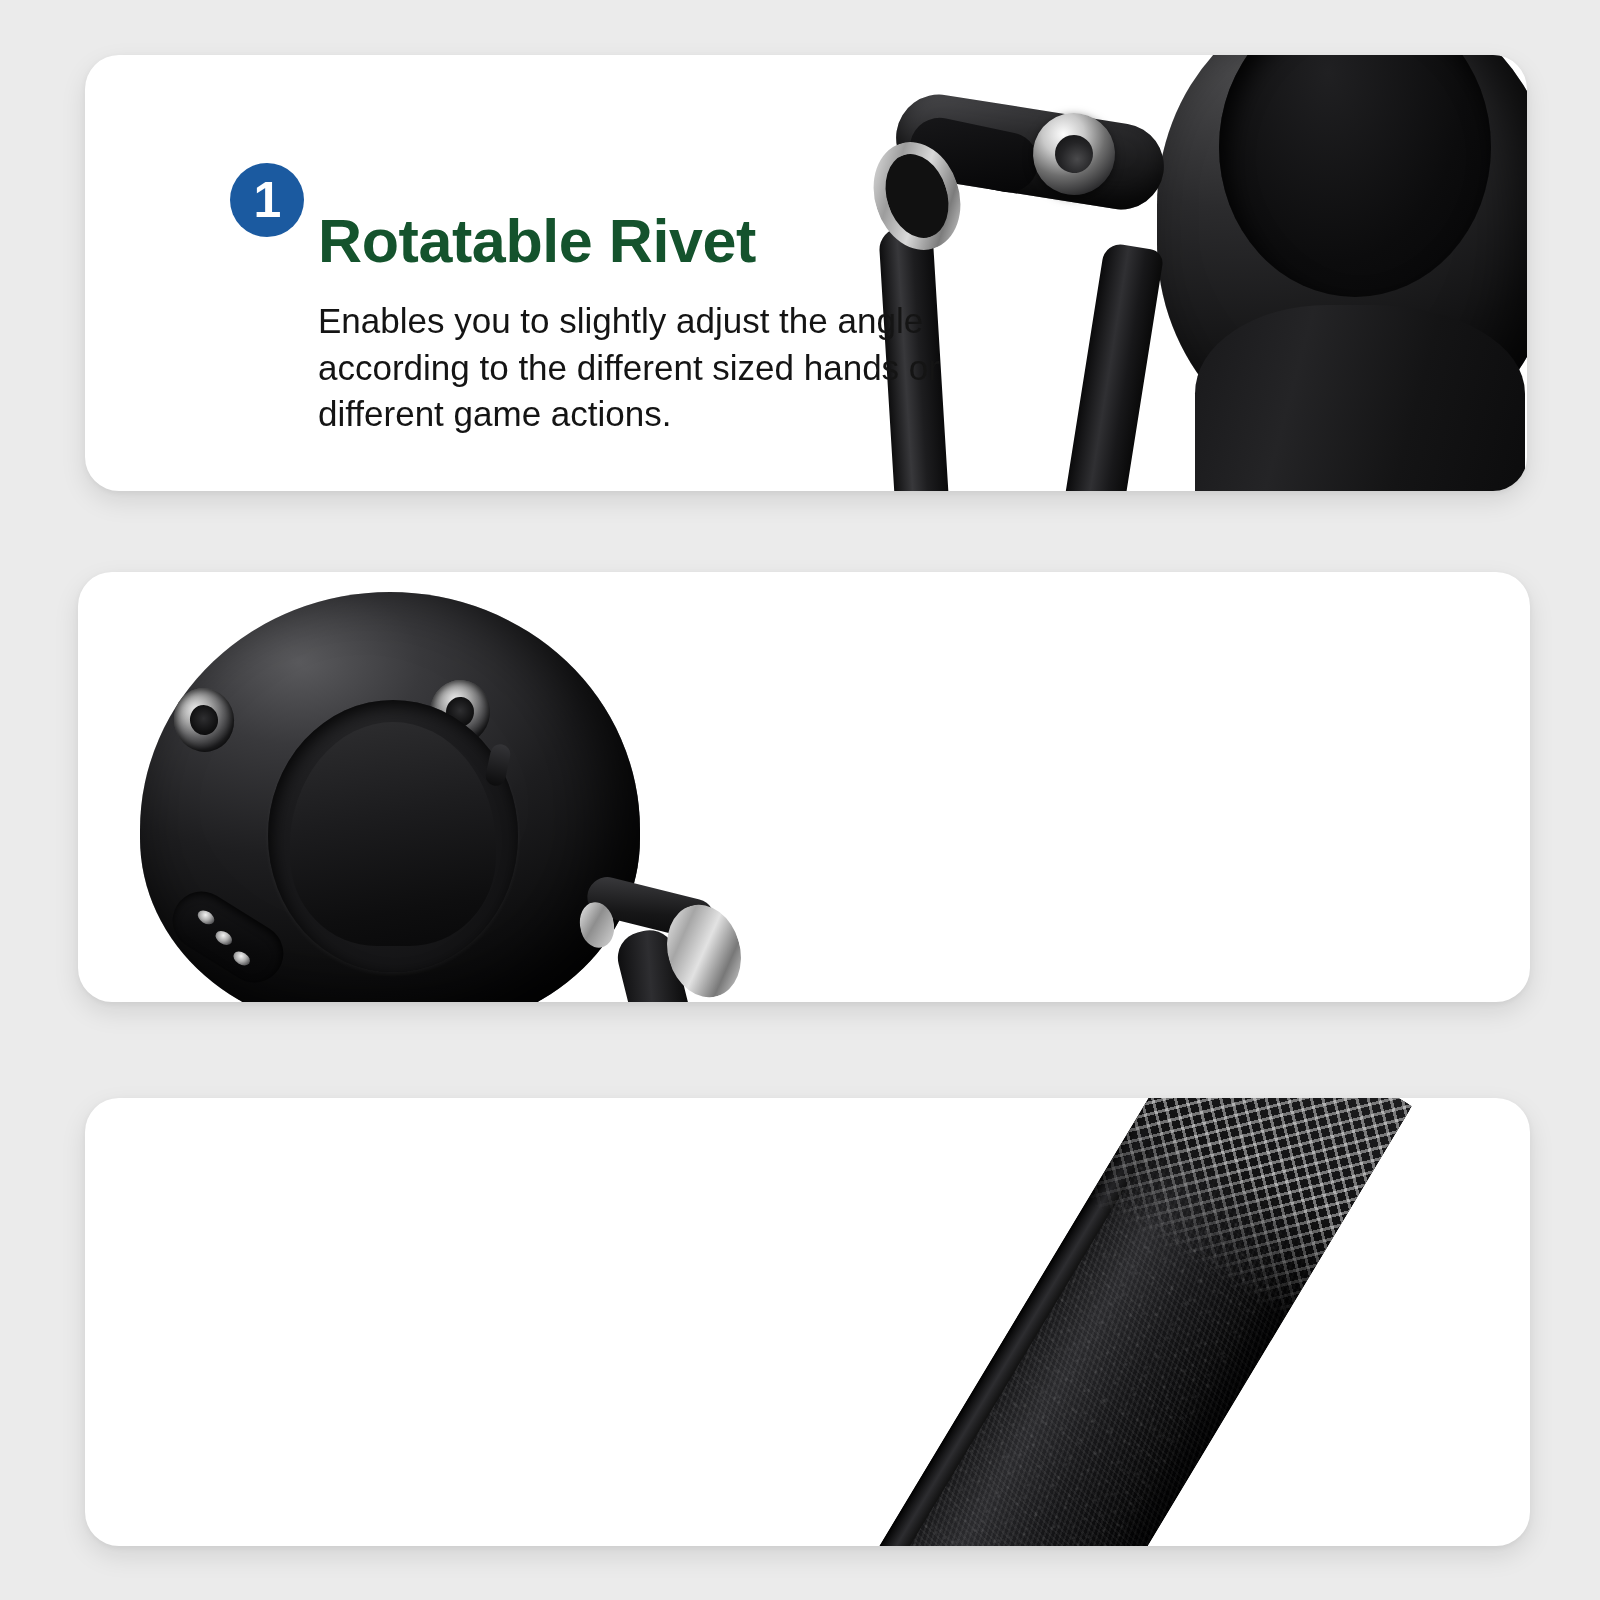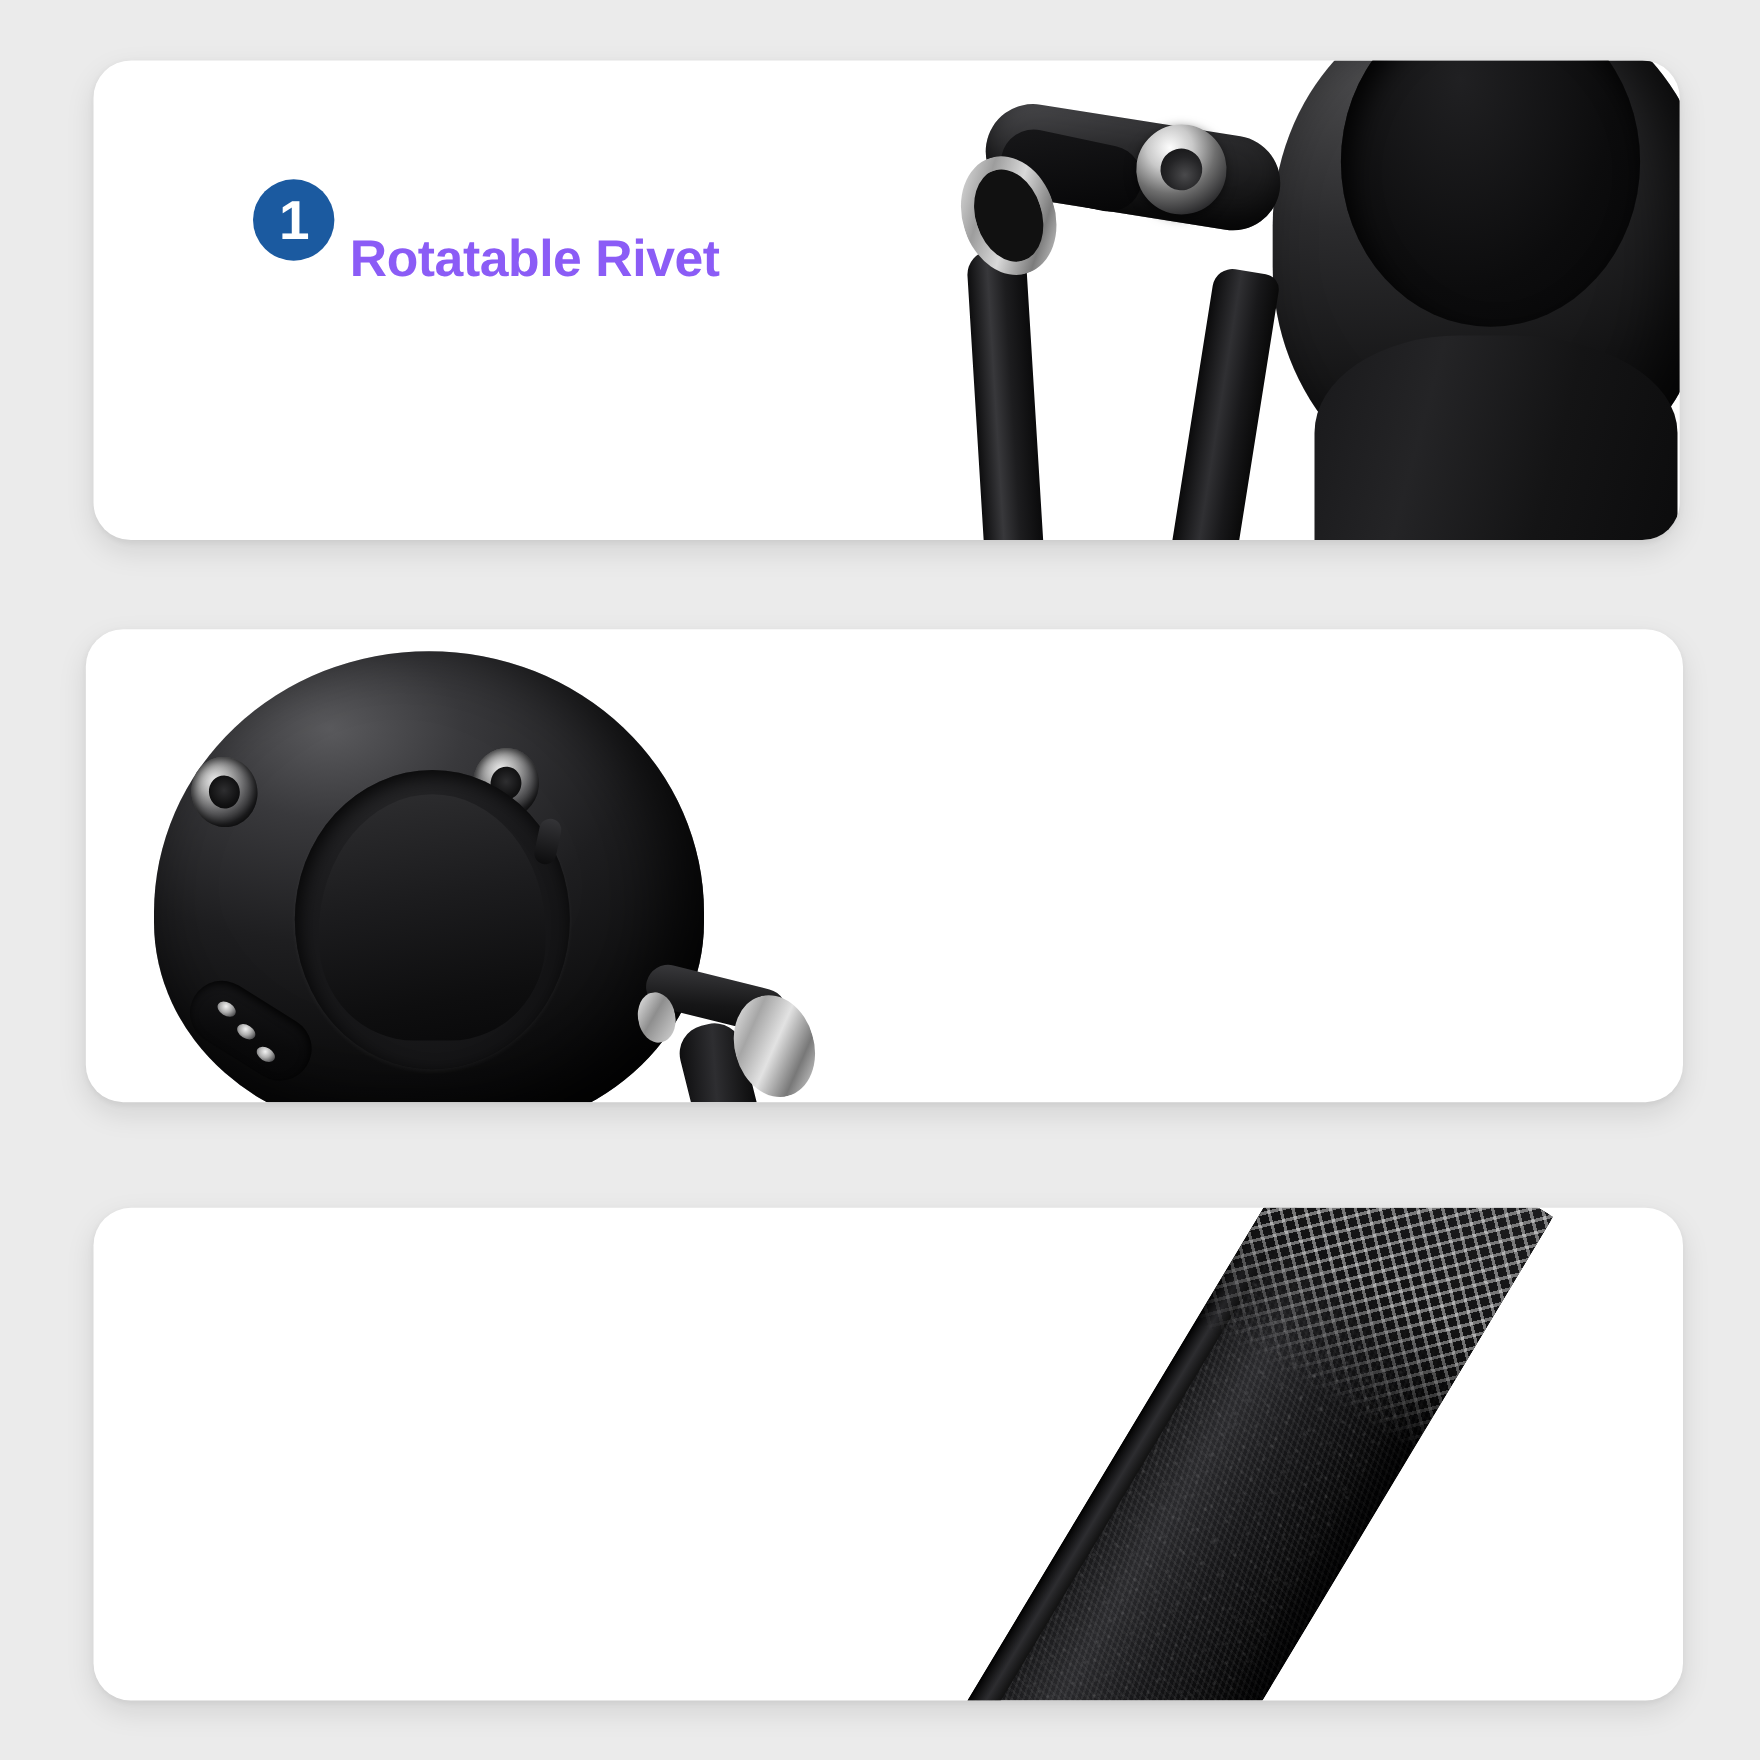--- a/index.html
+++ b/index.html
@@ -47,22 +47,22 @@
     text-align: center;
     letter-spacing: -1px;
     z-index: 3;
   }
 
   #badge-1 { left: 0;     top: 0; }
 
   .heading {
     position: relative;
     z-index: 2;
-    color: #8b5cf6;
-    font-size: 47px;
+    color: #14532d;
+    font-size: 61px;
     font-weight: bold;
     letter-spacing: -0.4px;
     white-space: nowrap;
     line-height: 1.0;
   }
 
   #text-1 .heading,
   #text-3 .heading { margin-left: 88px; margin-top: 48px; }
 
   .body-text {
@@ -347,20 +347,21 @@
     <div class="strap-right"></div>
     <div class="strap-top"></div>
     <div class="strap-loop"></div>
     <div class="d-ring"></div>
     <div class="rivet"></div>
   </div>
 
   <div class="text-block" id="text-1">
     <div class="badge" id="badge-1">1</div>
     <div class="heading">Rotatable Rivet</div>
+    <div class="body-text">Enables you to slightly adjust the angle according to the different sized hands or different game actions.</div>
   </div>
 
 </div>
 
 <div class="card" id="card-2">
 
   <div class="photo" id="photo-2">
     <div class="case-bottom">
       <div class="hole" id="hole-left"></div>
       <div class="hole" id="hole-right"></div>

